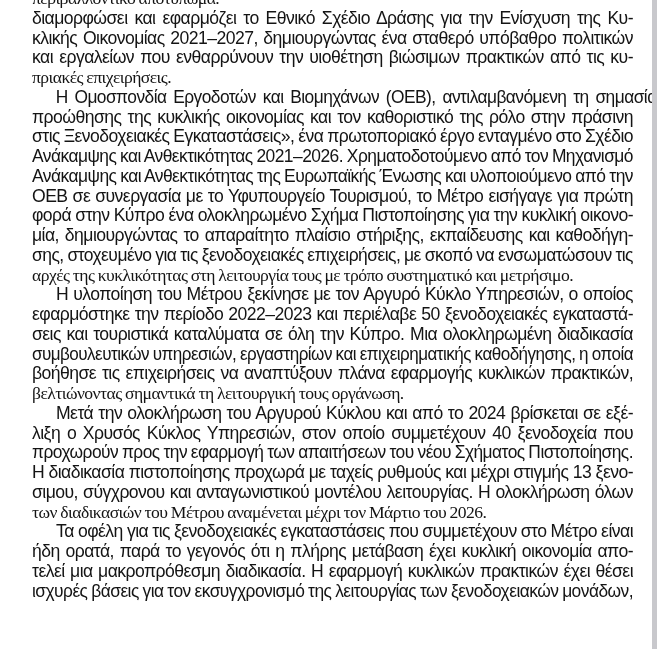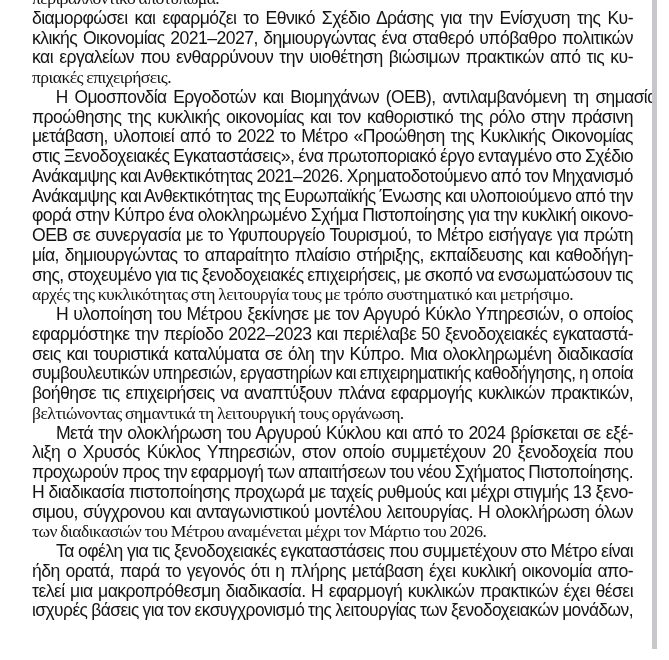--- a/index.html
+++ b/index.html
@@ -66,41 +66,40 @@
       </div>
       <div class="para">
         <span class="line">διαμορφώσει και εφαρμόζει το Εθνικό Σχέδιο Δράσης για την Ενίσχυση της Κυ-</span>
         <span class="line">κλικής Οικονομίας 2021–2027, δημιουργώντας ένα σταθερό υπόβαθρο πολιτικών</span>
         <span class="line">και εργαλείων που ενθαρρύνουν την υιοθέτηση βιώσιμων πρακτικών από τις κυ-</span>
         <span class="line last">πριακές επιχειρήσεις.</span>
       </div>
       <div class="para">
         <span class="line indent" style="transform: scaleX(0.9859); width: 609.577px;">Η Ομοσπονδία Εργοδοτών και Βιομηχάνων (ΟΕΒ), αντιλαμβανόμενη τη σημασία</span>
         <span class="line">προώθησης της κυκλικής οικονομίας και τον καθοριστικό της ρόλο στην πράσινη</span>
-        <span class="line">μετάβαση, υλοποιεί από το 2022 το Μέτρο «Προώθηση της Κυκλικής Οικονομίας</span>
         <span class="line" style="transform: scaleX(0.9971); width: 602.75px;">στις Ξενοδοχειακές Εγκαταστάσεις», ένα πρωτοποριακό έργο ενταγμένο στο Σχέδιο</span>
         <span class="line" style="transform: scaleX(0.9901); width: 607.016px;">Ανάκαμψης και Ανθεκτικότητας 2021–2026. Χρηματοδοτούμενο από τον Μηχανισμό</span>
         <span class="line" style="transform: scaleX(0.9921); width: 605.797px;">Ανάκαμψης και Ανθεκτικότητας της Ευρωπαϊκής Ένωσης και υλοποιούμενο από την</span>
+        <span class="line">ΟΕΒ σε συνεργασία με το Υφυπουργείο Τουρισμού, το Μέτρο εισήγαγε για πρώτη</span>
         <span class="line">φορά στην Κύπρο ένα ολοκληρωμένο Σχήμα Πιστοποίησης για την κυκλική οικονο-</span>
-        <span class="line">ΟΕΒ σε συνεργασία με το Υφυπουργείο Τουρισμού, το Μέτρο εισήγαγε για πρώτη</span>
         <span class="line">μία, δημιουργώντας το απαραίτητο πλαίσιο στήριξης, εκπαίδευσης και καθοδήγη-</span>
         <span class="line" style="transform: scaleX(0.9937); width: 604.812px;">σης, στοχευμένο για τις ξενοδοχειακές επιχειρήσεις, με σκοπό να ενσωματώσουν τις</span>
         <span class="line last">αρχές της κυκλικότητας στη λειτουργία τους με τρόπο συστηματικό και μετρήσιμο.</span>
       </div>
       <div class="para">
         <span class="line indent">Η υλοποίηση του Μέτρου ξεκίνησε με τον Αργυρό Κύκλο Υπηρεσιών, ο οποίος</span>
         <span class="line">εφαρμόστηκε την περίοδο 2022–2023 και περιέλαβε 50 ξενοδοχειακές εγκαταστά-</span>
         <span class="line">σεις και τουριστικά καταλύματα σε όλη την Κύπρο. Μια ολοκληρωμένη διαδικασία</span>
         <span class="line" style="transform: scaleX(0.9697); width: 619.781px;">συμβουλευτικών υπηρεσιών, εργαστηρίων και επιχειρηματικής καθοδήγησης, η οποία</span>
         <span class="line">βοήθησε τις επιχειρήσεις να αναπτύξουν πλάνα εφαρμογής κυκλικών πρακτικών,</span>
         <span class="line last">βελτιώνοντας σημαντικά τη λειτουργική τους οργάνωση.</span>
       </div>
       <div class="para">
         <span class="line indent">Μετά την ολοκλήρωση του Αργυρού Κύκλου και από το 2024 βρίσκεται σε εξέ-</span>
-        <span class="line">λιξη ο Χρυσός Κύκλος Υπηρεσιών, στον οποίο συμμετέχουν 20 ξενοδοχεία που</span>
+        <span class="line">λιξη ο Χρυσός Κύκλος Υπηρεσιών, στον οποίο συμμετέχουν 40 ξενοδοχεία που</span>
         <span class="line" style="transform: scaleX(0.9875); width: 608.609px;">προχωρούν προς την εφαρμογή των απαιτήσεων του νέου Σχήματος Πιστοποίησης.</span>
         <span class="line">Η διαδικασία πιστοποίησης προχωρά με ταχείς ρυθμούς και μέχρι στιγμής 13 ξενο-</span>
         <span class="line">σιμου, σύγχρονου και ανταγωνιστικού μοντέλου λειτουργίας. Η ολοκλήρωση όλων</span>
         <span class="line last">των διαδικασιών του Μέτρου αναμένεται μέχρι τον Μάρτιο του 2026.</span>
       </div>
       <div class="para">
         <span class="line indent">Τα οφέλη για τις ξενοδοχειακές εγκαταστάσεις που συμμετέχουν στο Μέτρο είναι</span>
         <span class="line">ήδη ορατά, παρά το γεγονός ότι η πλήρης μετάβαση έχει κυκλική οικονομία απο-</span>
         <span class="line">τελεί μια μακροπρόθεσμη διαδικασία. Η εφαρμογή κυκλικών πρακτικών έχει θέσει</span>
         <span class="line" style="transform: scaleX(0.9885); width: 608.016px;">ισχυρές βάσεις για τον εκσυγχρονισμό της λειτουργίας των ξενοδοχειακών μονάδων,</span>

